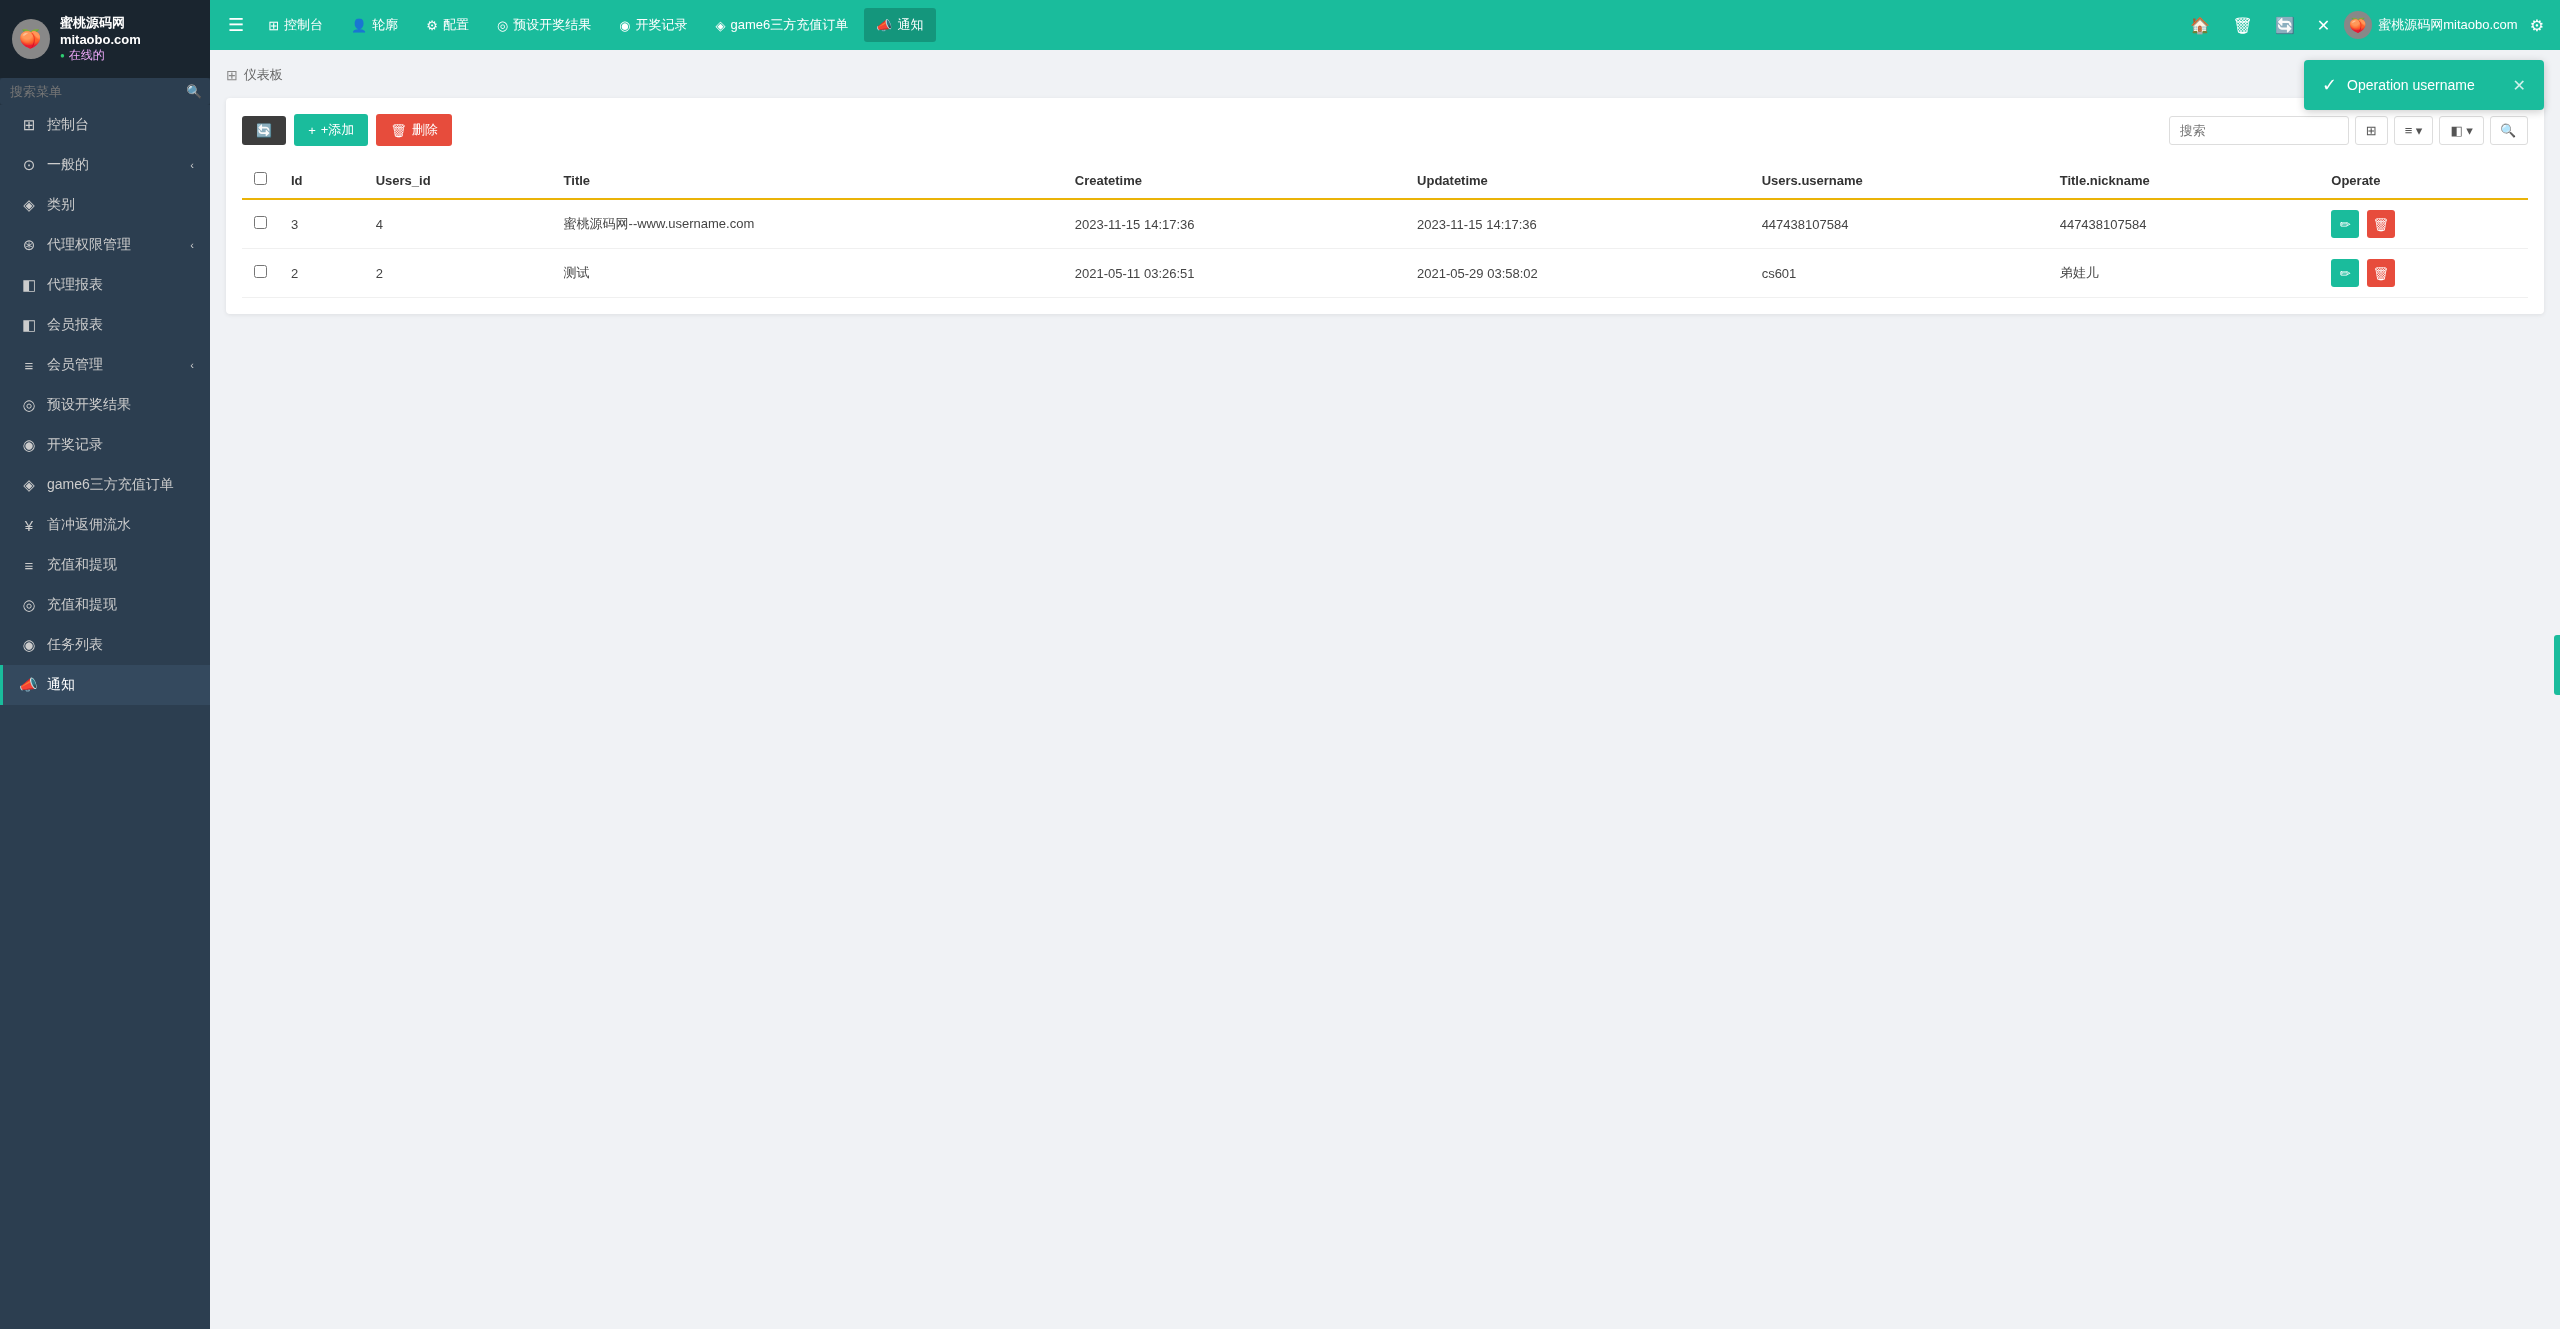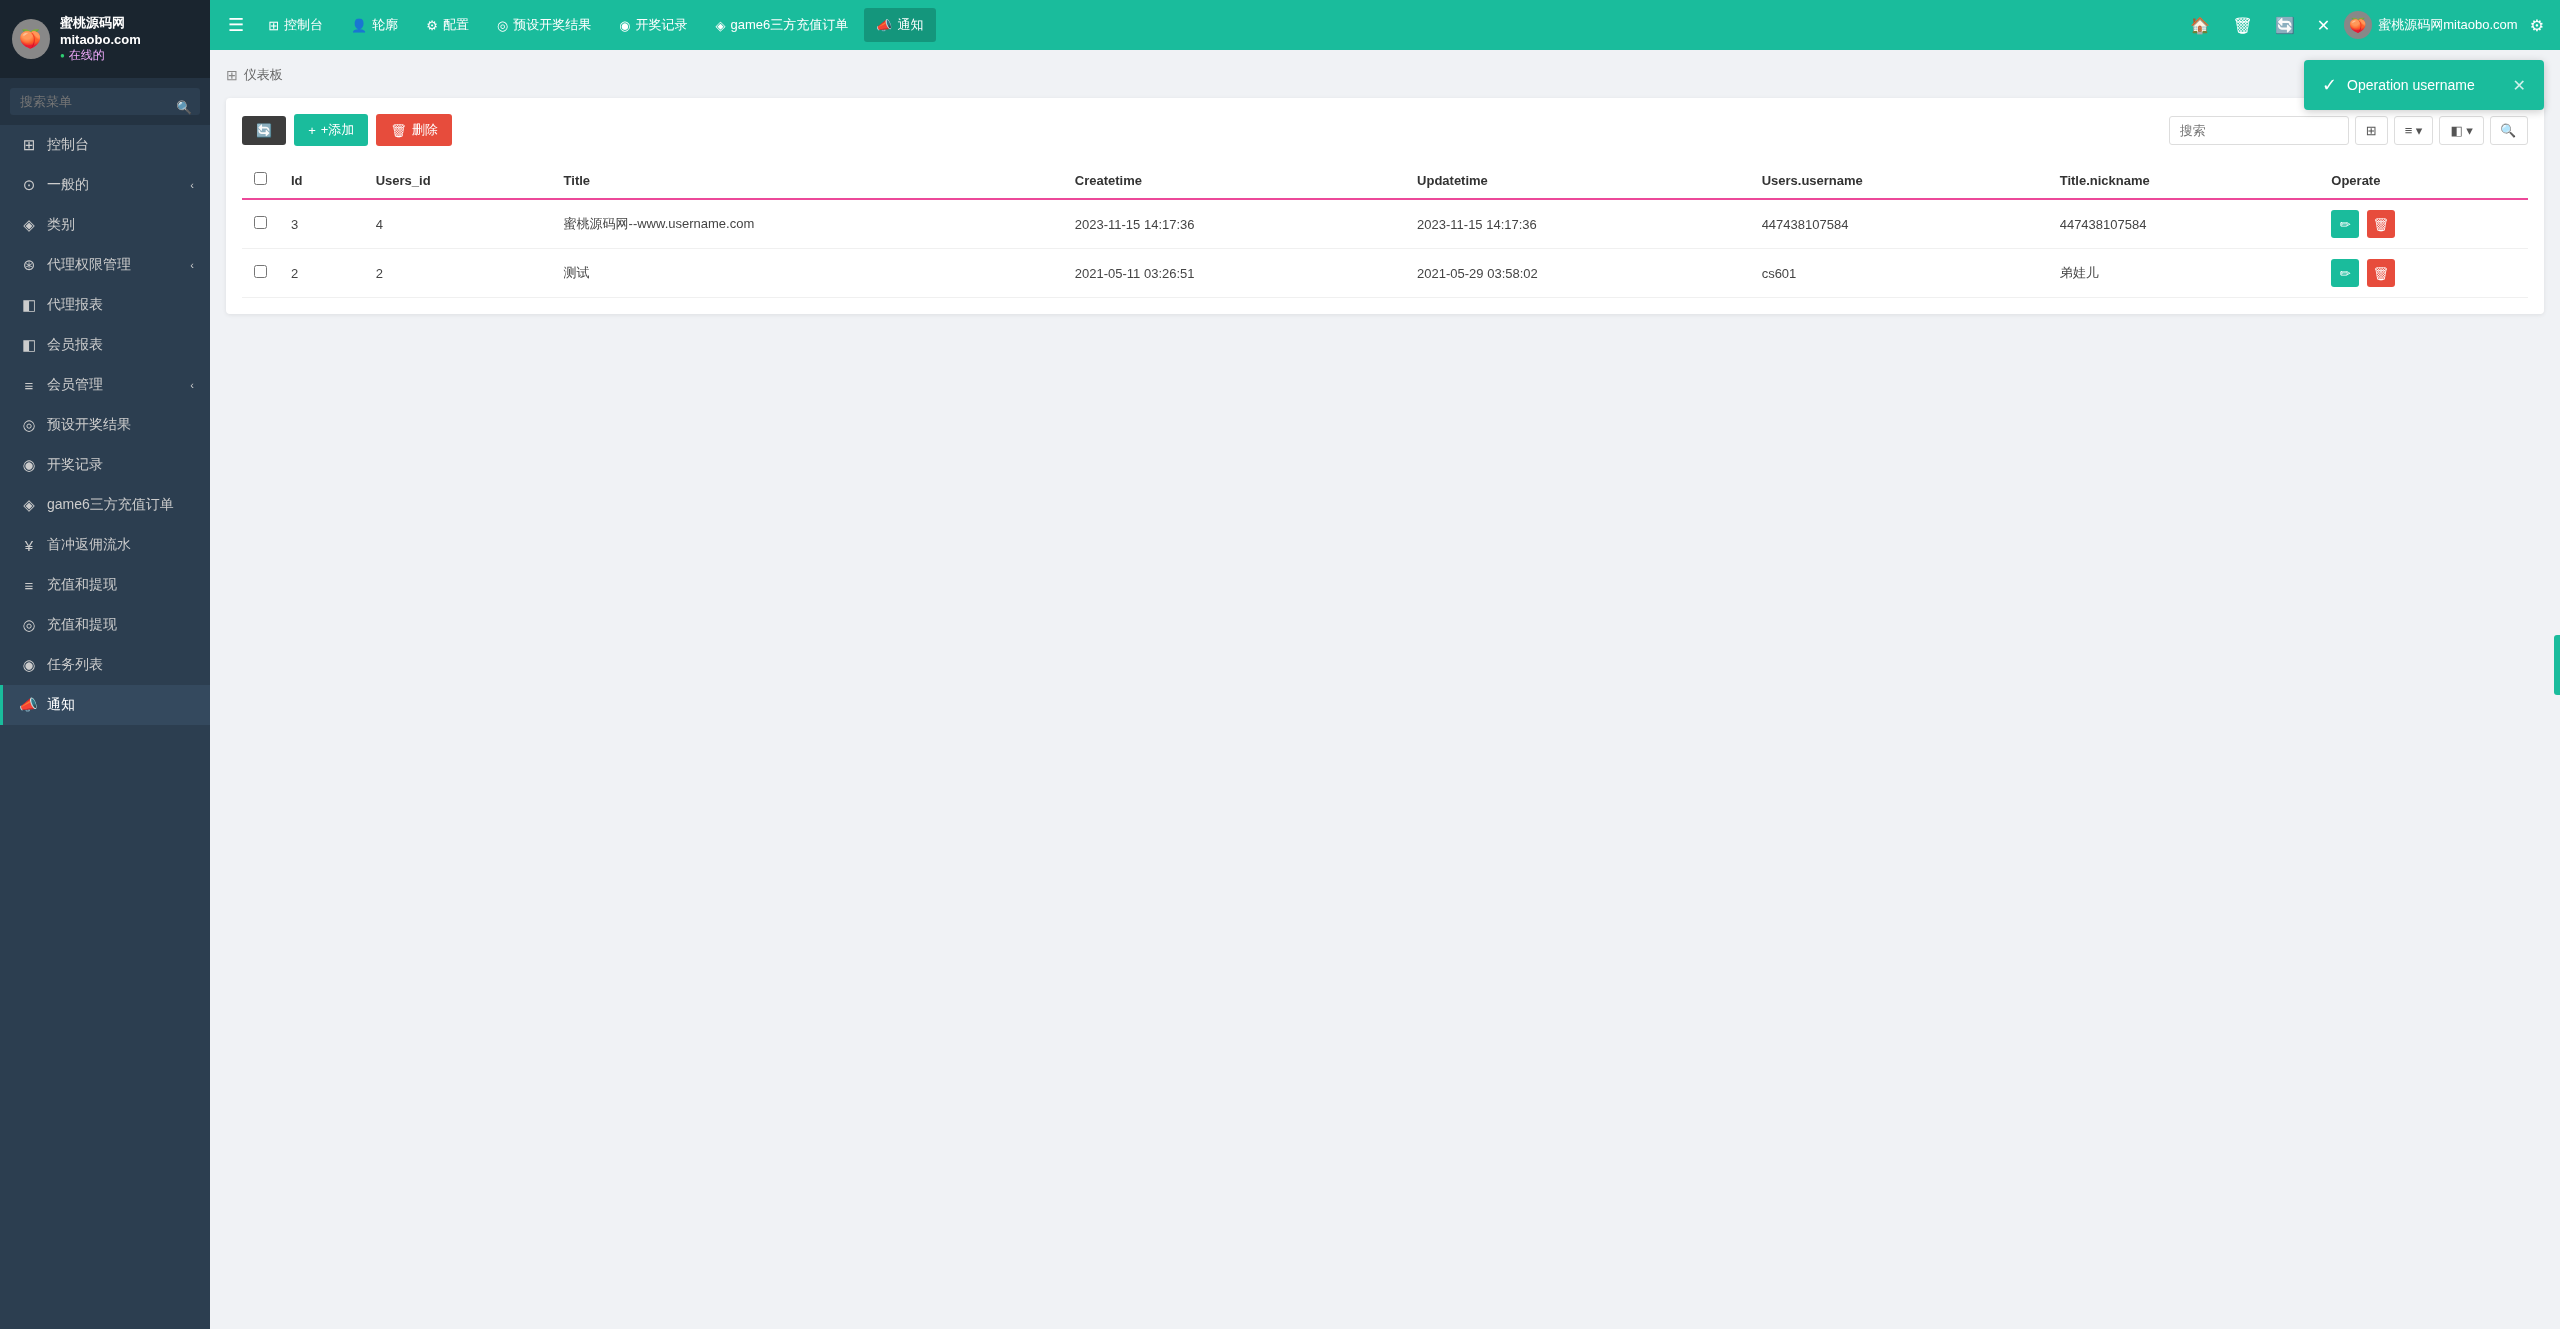--- a/index.html
+++ b/index.html
@@ -31,24 +31,23 @@
       display: flex; align-items: center; justify-content: center;
       font-size: 18px;
       color: #fff;
     }
     .sidebar-user-info { display: flex; flex-direction: column; }
     .sidebar-username { font-size: 13px; font-weight: bold; color: #fff; }
     .sidebar-status { font-size: 12px; color: #f0abfc; display: flex; align-items: center; gap: 4px; }
     .sidebar-status::before { content: '●'; font-size: 8px; color: #2ecc71; }
 
     .sidebar-search {
-      padding: 10px;
       background: #243342;
       display: flex;
-      align-items: flex-end;
+      align-items: center;
     }
     .sidebar-search input {
       background: #2c3e50;
       border: none;
       color: #aaa;
       padding: 6px 10px;
       width: 100%;
       border-radius: 3px;
       font-size: 13px;
       outline: none;
@@ -142,21 +141,21 @@
       border-radius: 3px;
       padding: 6px 10px;
       cursor: pointer;
       font-size: 13px;
       color: #555;
       display: flex; align-items: center;
     }
 
     
     table { width: 100%; border-collapse: collapse; font-size: 13px; }
-    thead tr { border-bottom: 2px solid #ec4899; }
+    thead tr { border-bottom: 2px solid #eab308; }
     th { padding: 10px 12px; text-align: left; font-weight: 600; color: #333; }
     td { padding: 10px 12px; color: #444; border-bottom: 1px solid #f0f0f0; }
     .action-btn {
       display: inline-flex; align-items: center; justify-content: center;
       width: 28px; height: 28px;
       border: none; border-radius: 3px;
       cursor: pointer;
       font-size: 13px;
     }
     .action-edit { background: #1abc9c; color: #fff; }

